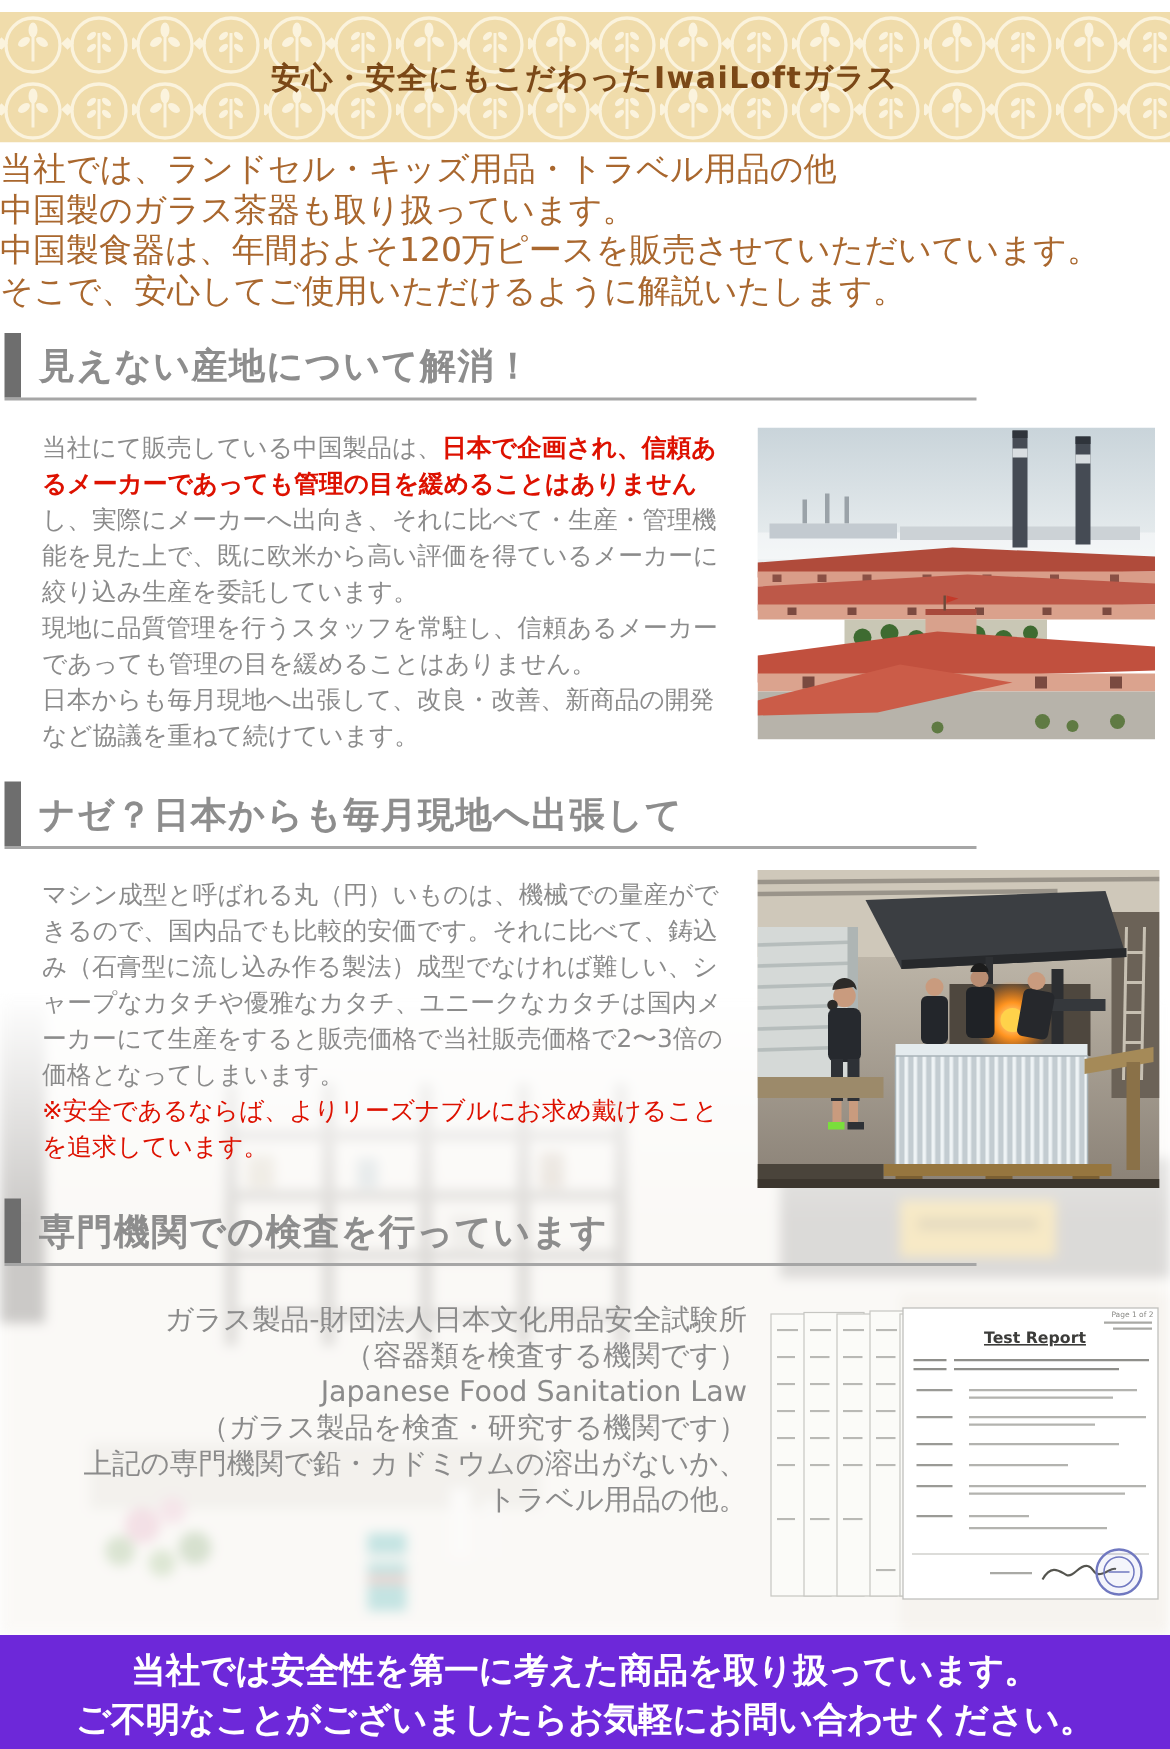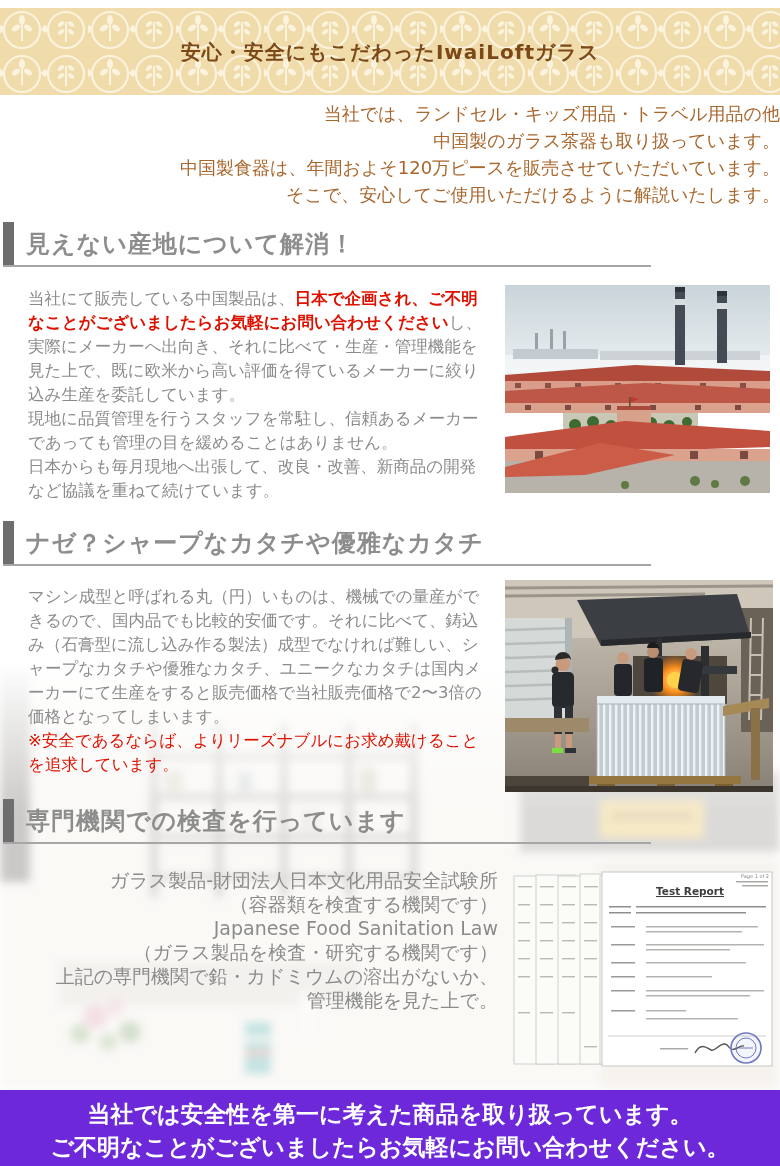--- a/index.html
+++ b/index.html
@@ -4,22 +4,22 @@
 <style>
   html,body{margin:0;padding:0;background:#fff;}
   .page{position:relative;width:780px;height:1166px;background:#fff;overflow:hidden;
         font-family:"DejaVu Sans","Liberation Sans",sans-serif;}
   
   .banner{position:absolute;top:8px;left:0;width:780px;height:87px;}
   .banner svg{position:absolute;top:0;left:0;}
   .banner-title{position:absolute;left:0;top:50%;transform:translateY(-50%);width:100%;
         text-align:center;font-size:20px;font-weight:bold;color:#7b4817;letter-spacing:1px;}
   
-  .intro{position:absolute;top:100px;left:0;width:780px;text-align:right;
-        color:#a9672e;font-size:18px;line-height:27px;}
+  .intro{position:absolute;top:100px;left:0;width:780px;text-align:left;
+        color:#a9672e;font-size:22px;line-height:27px;}
   
   .heading{position:absolute;left:3px;width:648px;height:45px;
         border-bottom:2px solid #a6a6a6;display:flex;align-items:center;box-sizing:border-box;}
   .heading .bar{width:11px;height:43px;background:#6e6e6e;margin-right:12px;flex:none;}
   .heading .htext{font-size:24px;color:#8d8d8d;font-weight:bold;letter-spacing:1px;}
   .h1{top:222px}.h2{top:521px}.h3{top:799px}
   
   .col-text{position:absolute;left:28px;width:465px;color:#8b8b8b;
         font-size:16.5px;line-height:24px;overflow-wrap:break-word;}
   .t1{top:287px}.t2{top:585px}
@@ -130,21 +130,21 @@
       <div>中国製のガラス茶器も取り扱っています。</div>
       <div>中国製食器は、年間およそ120万ピースを販売させていただいています。</div>
       <div>そこで、安心してご使用いただけるように解説いたします。</div>
     </div>
 
     <div class="heading h1">
       <div class="bar"></div>
       <div class="htext">見えない産地について解消！</div>
     </div>
     <div class="col-text t1">
-      <p><span>当社にて販売している中国製品は、</span><span class="red" style="font-weight:bold">日本で企画され、ご不明なことがございましたらお気軽にお問い合わせください</span><span>し、実際にメーカーへ出向き、それに比べて・生産・管理機能を見た上で、既に欧米から高い評価を得ているメーカーに絞り込み生産を委託しています。</span></p>
+      <p><span>当社にて販売している中国製品は、</span><span class="red" style="font-weight:bold">日本で企画され、信頼あるメーカーであっても管理の目を緩めることはありません</span><span>し、実際にメーカーへ出向き、それに比べて・生産・管理機能を見た上で、既に欧米から高い評価を得ているメーカーに絞り込み生産を委託しています。</span></p>
       <p>現地に品質管理を行うスタッフを常駐し、信頼あるメーカーであっても管理の目を緩めることはありません。</p>
       <p>日本からも毎月現地へ出張して、改良・改善、新商品の開発など協議を重ねて続けています。</p>
     </div>
     <div class="figure f1">
       <svg width="265" height="208" viewBox="0 0 265 208">
         <defs>
           <linearGradient id="sky" x1="0" y1="0" x2="0" y2="1">
             <stop offset="0" stop-color="#c9d4da"></stop>
               <stop offset="1" stop-color="#eef2f3"></stop>
           </linearGradient>
@@ -215,21 +215,21 @@
             <circle cx="190" cy="196" r="5"></circle>
             <circle cx="210" cy="199" r="4"></circle>
             <circle cx="240" cy="196" r="5"></circle>
             <circle cx="120" cy="200" r="4"></circle>
           </g>
       </svg>
     </div>
 
     <div class="heading h2">
       <div class="bar"></div>
-      <div class="htext">ナゼ？シャープなカタチや優雅なカタチ</div>
+      <div class="htext">ナゼ？日本からも毎月現地へ出張して</div>
     </div>
     <div class="col-text t2">
       <p>マシン成型と呼ばれる丸（円）いものは、機械での量産ができるので、国内品でも比較的安価です。それに比べて、鋳込み（石膏型に流し込み作る製法）成型でなければ難しい、シャープなカタチや優雅なカタチ、ユニークなカタチは国内メーカーにて生産をすると販売価格で当社販売価格で2〜3倍の価格となってしまいます。</p>
       <p class="red" style="font-weight:normal">※安全であるならば、よりリーズナブルにお求め戴けることを追求しています。</p>
     </div>
     <div class="figure f2">
       <svg width="268" height="212" viewBox="0 0 268 212">
         <defs>
           <linearGradient id="intbg" x1="0" y1="0" x2="0" y2="1">
             <stop offset="0" stop-color="#cfc8ba"></stop>
@@ -316,21 +316,21 @@
     <div class="heading h3">
       <div class="bar"></div>
       <div class="htext">専門機関での検査を行っています</div>
     </div>
     <div class="col-text t3">
       <div>ガラス製品-財団法人日本文化用品安全試験所</div>
       <div>（容器類を検査する機関です）</div>
       <div>Japanese Food Sanitation Law</div>
       <div>（ガラス製品を検査・研究する機関です）</div>
       <div>上記の専門機関で鉛・カドミウムの溶出がないか、</div>
-      <div>管理機能を見た上で。</div>
+      <div>トラベル用品の他。</div>
     </div>
     <div class="figure f3">
       <svg width="263" height="208" viewBox="0 0 263 208">
 
         <g>
           <g fill="#fbfbf8" stroke="#c6c6c2" stroke-width="0.8">
             <rect x="2" y="12" width="40" height="188"></rect>
               <rect x="24" y="11" width="40" height="189"></rect>
             <rect x="46" y="12" width="40" height="188"></rect>
               <rect x="68" y="10" width="40" height="190"></rect>

